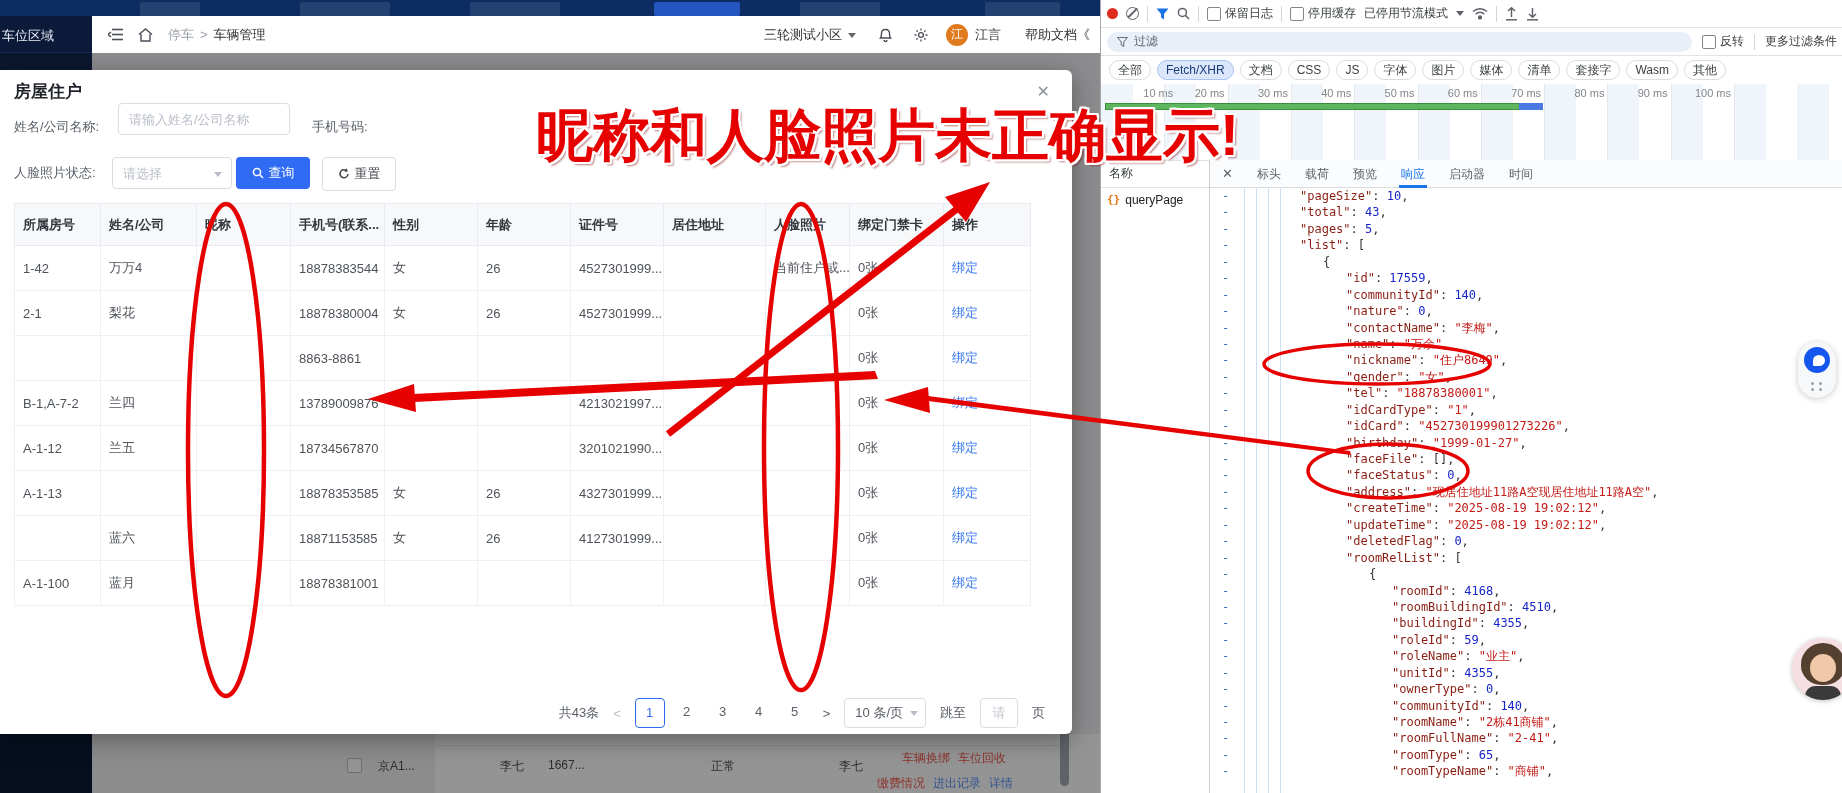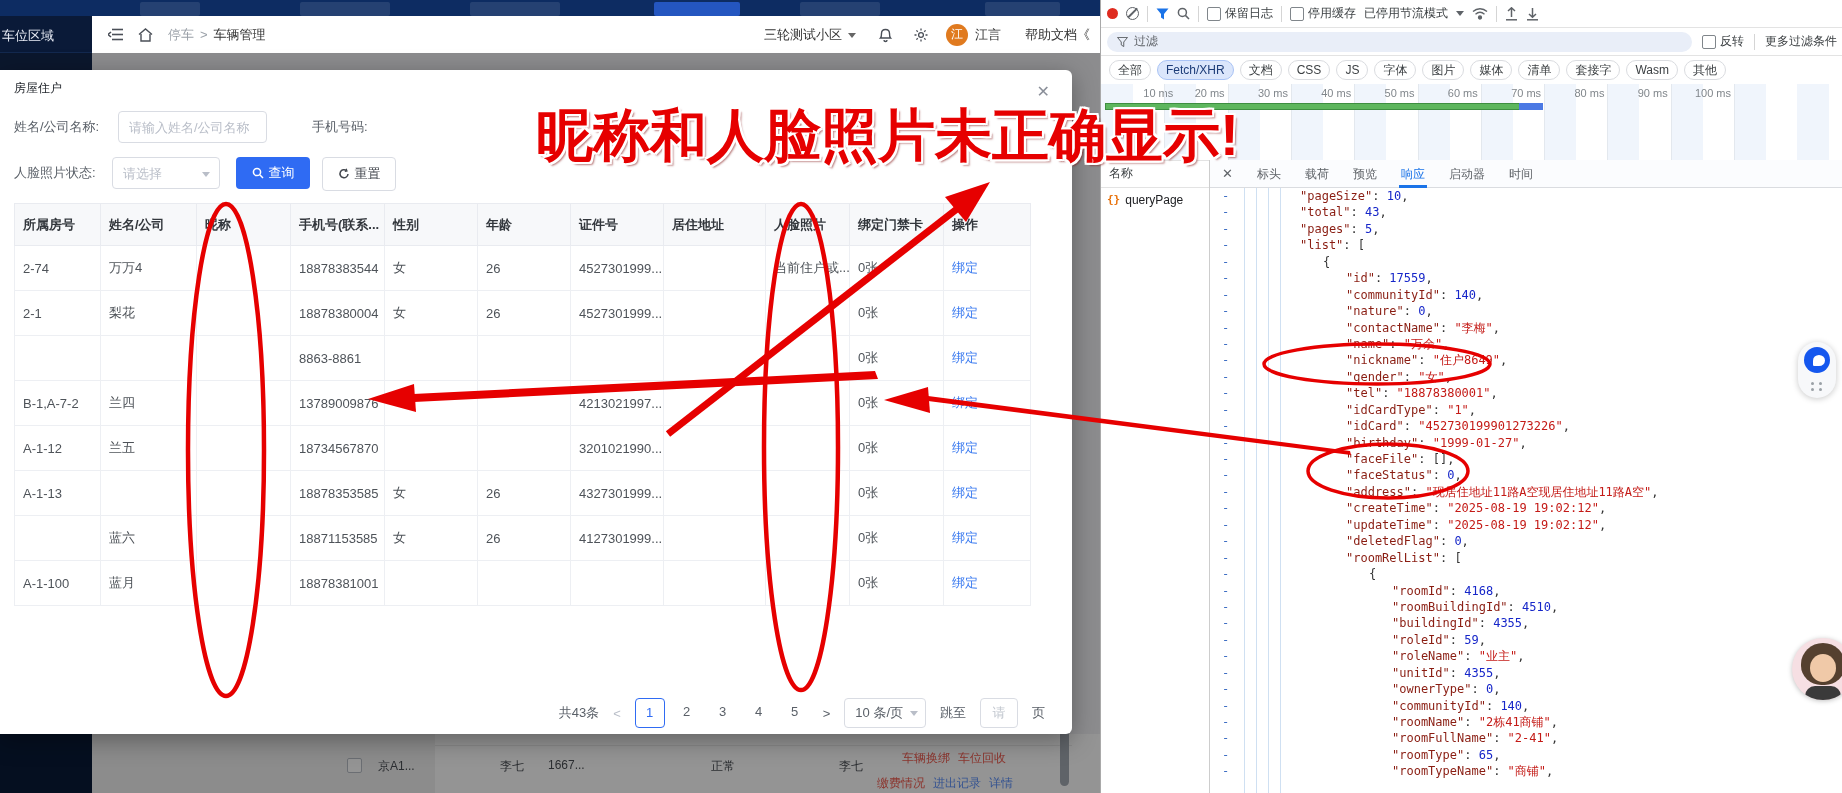--- a/index.html
+++ b/index.html
@@ -25,21 +25,21 @@
   #bottomrow .panel-left{position:absolute;left:0;top:0;width:343px;height:59px;background:#f2f2f2;}
   .redlink{color:#f05b4f;}
   .bluelink{color:#5b8ff9;}
   .chk{display:inline-block;width:13px;height:13px;border:1px solid #b9bec7;border-radius:2px;background:#fff;}
   #dim{left:0;top:53px;width:1102px;height:740px;background:rgba(0,0,0,0.42);}
   #pagescroll{left:1060px;top:698px;width:9px;height:88px;border-radius:5px;background:#5f6368;}
 
   
   #modal{left:0;top:70px;width:1072px;height:664px;background:#fff;border-radius:0 6px 6px 0;
          box-shadow:0 6px 24px rgba(0,0,0,0.35);}
-  #modal-title{position:absolute;left:14px;top:10px;font-size:12px;font-weight:normal;color:#1f2329;}
+  #modal-title{position:absolute;left:14px;top:10px;font-size:17px;font-weight:bold;color:#1f2329;}
   #modal-close{position:absolute;right:22px;top:12px;font-size:16px;color:#8a8f99;cursor:pointer;}
   .flabel{position:absolute;font-size:13px;color:#5a6068;line-height:34px;}
   .finput{position:absolute;height:32px;border:1px solid #d9dce3;border-radius:4px;background:#fff;
           font-size:13px;color:#b9bec8;line-height:32px;padding:0 10px;box-sizing:border-box;}
   .fselect .car{position:absolute;right:9px;top:14px;width:0;height:0;border-left:4px solid transparent;
           border-right:4px solid transparent;border-top:5px solid #b9bec8;}
   .btn-primary{position:absolute;height:32px;background:#2f6bf3;color:#fff;border-radius:4px;font-size:13px;
           display:flex;align-items:center;justify-content:center;gap:5px;}
   .btn-plain{position:absolute;height:32px;background:#fff;border:1px solid #d9dce3;color:#43474e;
           border-radius:4px;font-size:13px;display:flex;align-items:center;justify-content:center;gap:5px;}
@@ -211,25 +211,25 @@
 </div>
 
 <div class="abs" id="dim"></div>
 <div class="abs" id="pagescroll"></div>
 
 <div class="abs" id="modal">
   <div id="modal-title">房屋住户</div>
   <div id="modal-close">✕</div>
 
   <div class="flabel" style="left:14px;top:40px;">姓名/公司名称:</div>
-  <div class="finput" style="left:118px;top:41px;width:149px;">请输入姓名/公司名称</div>
+  <div class="finput" style="left:118px;top:33px;width:172px;">请输入姓名/公司名称</div>
   <div class="flabel" style="left:312px;top:40px;">手机号码:</div>
 
   <div class="flabel" style="left:14px;top:86px;">人脸照片状态:</div>
-  <div class="finput fselect" style="left:112px;top:87px;width:108px;"><span>请选择</span><span class="car"></span></div>
+  <div class="finput fselect" style="left:112px;top:87px;width:120px;"><span>请选择</span><span class="car"></span></div>
   <div class="btn-primary" style="left:236px;top:87px;width:74px;font-family:Liberation Serif, serif;">
     <svg width="12" height="12" viewBox="0 0 12 12" fill="none" stroke="#fff" stroke-width="1.5">
         <circle cx="5" cy="5" r="3.6"></circle>
         <line x1="7.8" y1="7.8" x2="11" y2="11"></line>
       </svg>
     <span>查询</span>
   </div>
   <div class="btn-plain" style="left:322px;top:87px;width:72px;">
     <svg width="12" height="12" viewBox="0 0 12 12" fill="none" stroke="#43474e" stroke-width="1.5">
         <path d="M10 6 A4 4 0 1 1 8.5 2.6"></path>
@@ -262,21 +262,21 @@
           <th>年龄</th>
           <th>证件号</th>
           <th>居住地址</th>
           <th>人脸照片</th>
           <th>绑定门禁卡</th>
           <th>操作</th>
         </tr>
       </thead>
     <tbody id="rtable-body">
         <tr>
-          <td>2-74</td>
+          <td>1-42</td>
           <td>万万4</td>
           <td></td>
           <td>18878383544</td>
           <td>女</td>
           <td>26</td>
           <td>4527301999...</td>
           <td></td>
           <td>当前住户或...</td>
           <td>0张</td>
           <td><span class="oplink">绑定</span></td>

